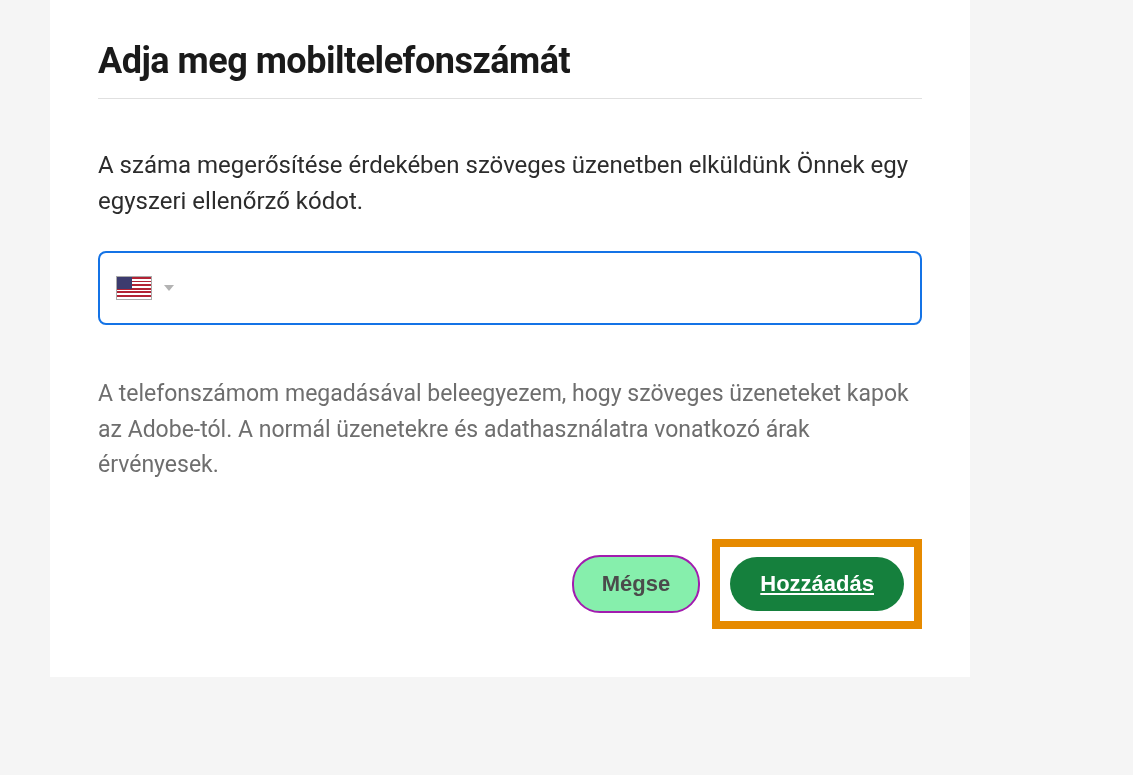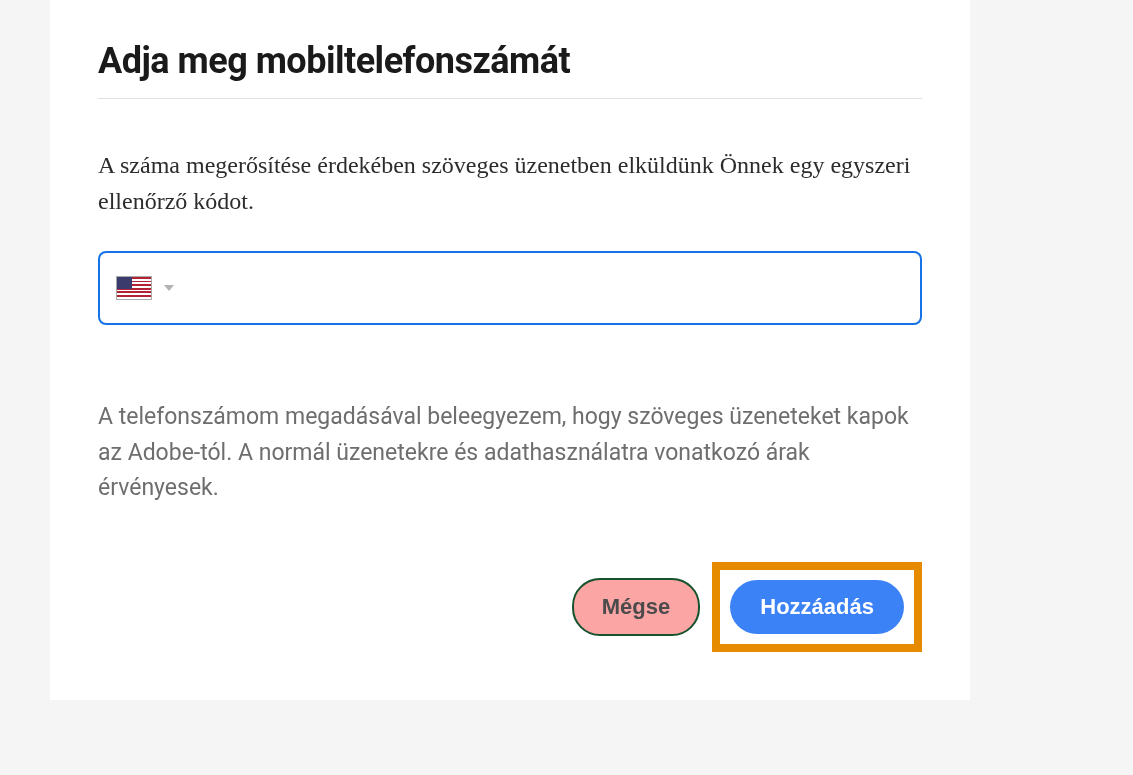--- a/index.html
+++ b/index.html
@@ -27,21 +27,20 @@
       color: #1a1a1a;
       padding-bottom: 16px;
       border-bottom: 1px solid #e0e0e0;
       letter-spacing: -0.5px;
     }
     .description {
       font-size: 24px;
       color: #2c2c2c;
       margin-top: 48px;
       line-height: 1.5;
-      font-family: Liberation Serif, serif;
     }
     .phone-input-wrapper {
       display: flex;
       align-items: center;
       border: 2px solid #1473e6;
       border-radius: 8px;
       margin-top: 32px;
       height: 74px;
       padding: 0 16px;
       background: #ffffff;
@@ -88,21 +87,21 @@
       font-size: 26px;
       color: #d0d0d0;
       background: transparent;
       filter: blur(7px);
       letter-spacing: 1px;
     }
     .disclaimer {
       font-size: 23px;
       color: #6e6e6e;
       line-height: 1.55;
-      margin-top: 74px;
+      margin-top: 51px;
     }
     .button-row {
       display: flex;
       justify-content: flex-end;
       align-items: center;
       gap: 12px;
       margin-top: 56px;
     }
     .btn {
       font-size: 22px;
@@ -110,33 +109,34 @@
       border-radius: 28px;
       padding: 14px 28px;
       cursor: pointer;
       border: none;
       min-height: 54px;
       display: inline-flex;
       align-items: center;
       justify-content: center;
     }
     .btn-secondary {
-      background: #fca5a5;
+      background: #86efac;
       color: #4b4b4b;
-      border: 2px solid #14532d;
+      border: 2px solid #a21caf;
     }
     .primary-highlight {
       border: 8px solid #e68a00;
       padding: 10px;
       display: inline-block;
     }
     .btn-primary {
-      background: #3b82f6;
+      background: #15803d;
       color: #ffffff;
       padding: 14px 30px;
+      text-decoration: underline;
     }
   </style>
 </head>
 <body>
 
 <div class="dialog">
   <h1 class="title">Adja meg mobiltelefonszámát</h1>
   <p class="description">A száma megerősítése érdekében szöveges üzenetben elküldünk Önnek egy egyszeri ellenőrző kódot.</p>
 
   <div class="phone-input-wrapper">

